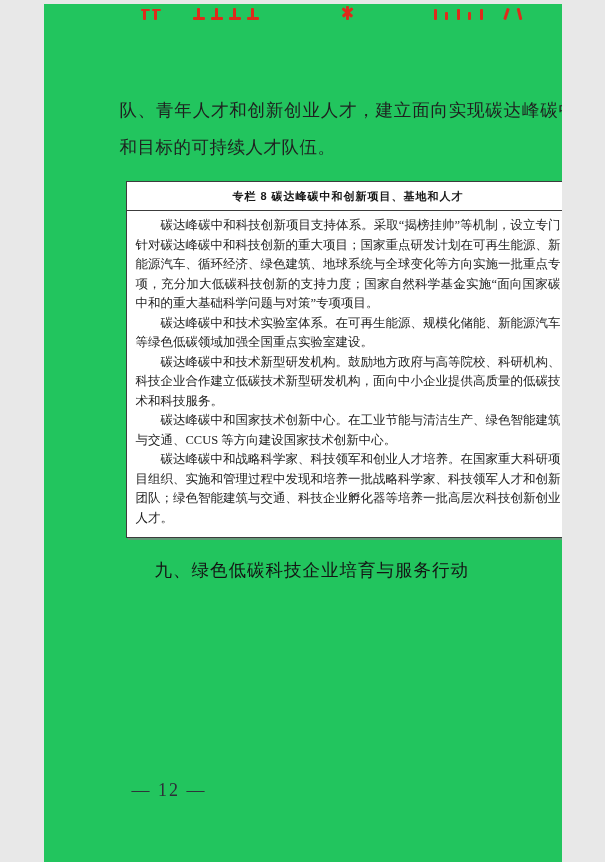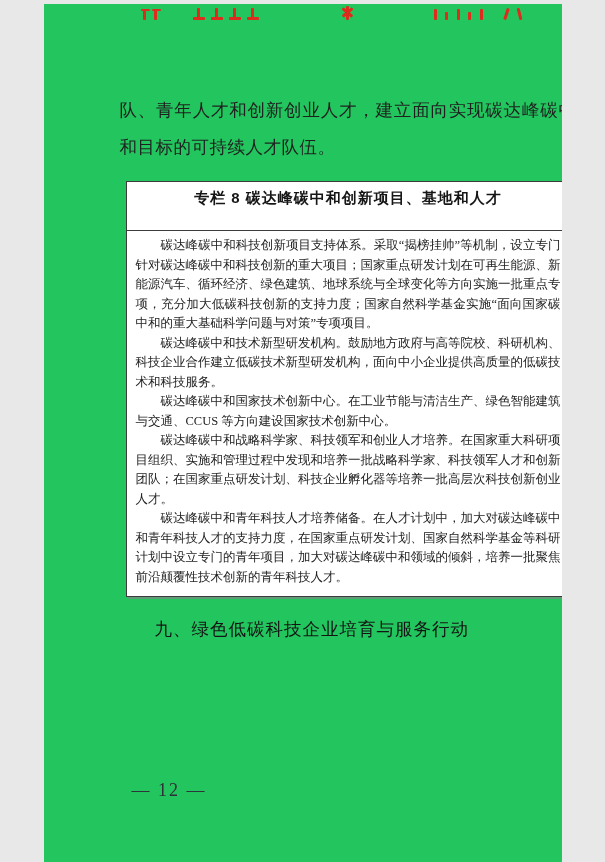--- a/index.html
+++ b/index.html
@@ -21,22 +21,22 @@
     text-align:justify;
   }
   .box{
     box-sizing:border-box;
     margin:15px 0 0 6px;width:445px;
     border:1.5px solid #3c3c3c;
     box-shadow:2px 2px 0 rgba(130,130,130,0.65);
     background:#fff;
   }
   .box-title{
-    text-align:center;font-weight:bold;font-size:15px;
-    padding:7px 0 22px;margin:0;
+    text-align:center;font-weight:bold;font-size:11px;
+    padding:7px 0 6px;margin:0;
     border-bottom:1.5px solid #3c3c3c;
     font-family:"Liberation Sans","DejaVu Sans",sans-serif;
     letter-spacing:1px;color:#161616;
   }
   .box-body{padding:5px 9px 9px;}
   .box-body p{
     margin:0;font-size:12.5px;line-height:19.5px;
     text-indent:2em;text-align:justify;color:#232323;
   }
   .section-heading{
@@ -88,24 +88,24 @@
   </div>
 
   <div class="content">
 
     <p class="intro">队、青年人才和创新创业人才，建立面向实现碳达峰碳中和目标的可持续人才队伍。</p>
 
     <div class="box">
       <div class="box-title">专栏 8  碳达峰碳中和创新项目、基地和人才</div>
       <div class="box-body">
         <p>碳达峰碳中和科技创新项目支持体系。采取“揭榜挂帅”等机制，设立专门针对碳达峰碳中和科技创新的重大项目；国家重点研发计划在可再生能源、新能源汽车、循环经济、绿色建筑、地球系统与全球变化等方向实施一批重点专项，充分加大低碳科技创新的支持力度；国家自然科学基金实施“面向国家碳中和的重大基础科学问题与对策”专项项目。</p>
+        <p>碳达峰碳中和技术实验室体系。在可再生能源、规模化储能、新能源汽车等绿色低碳领域加强全国重点实验室建设。</p>
         <p>碳达峰碳中和技术新型研发机构。鼓励地方政府与高等院校、科研机构、科技企业合作建立低碳技术新型研发机构，面向中小企业提供高质量的低碳技术和科技服务。</p>
         <p>碳达峰碳中和国家技术创新中心。在工业节能与清洁生产、绿色智能建筑与交通、CCUS 等方向建设国家技术创新中心。</p>
-        <p>碳达峰碳中和战略科学家、科技领军和创业人才培养。在国家重大科研项目组织、实施和管理过程中发现和培养一批战略科学家、科技领军人才和创新团队；在国家重点研发计划、科技企业孵化器等培养一批高层次科技创新创业人才。</p>
-        <p>碳达峰碳中和青年科技人才培养储备。在人才计划中，加大对碳达峰碳中和青年科技人才的支持力度，在国家重点研发计划、国家自然科学基金等科研计划中设立专门的青年项目，加大对碳达峰碳中和领域的倾斜，培养一批聚焦前沿颠覆性技术创新的青年科技人才。</p>
+        <p>碳达峰碳中和战略科学家、科技领军和创业人才培养。在国家重大科研项目组织、实施和管理过程中发现和培养一批战略科学家、科技领军人才和创新团队；绿色智能建筑与交通、科技企业孵化器等培养一批高层次科技创新创业人才。</p>
       </div>
     </div>
 
     <h2 class="section-heading">九、绿色低碳科技企业培育与服务行动</h2>
 
 
   </div>
 
   <div class="page-number">— 12 —</div>
 

